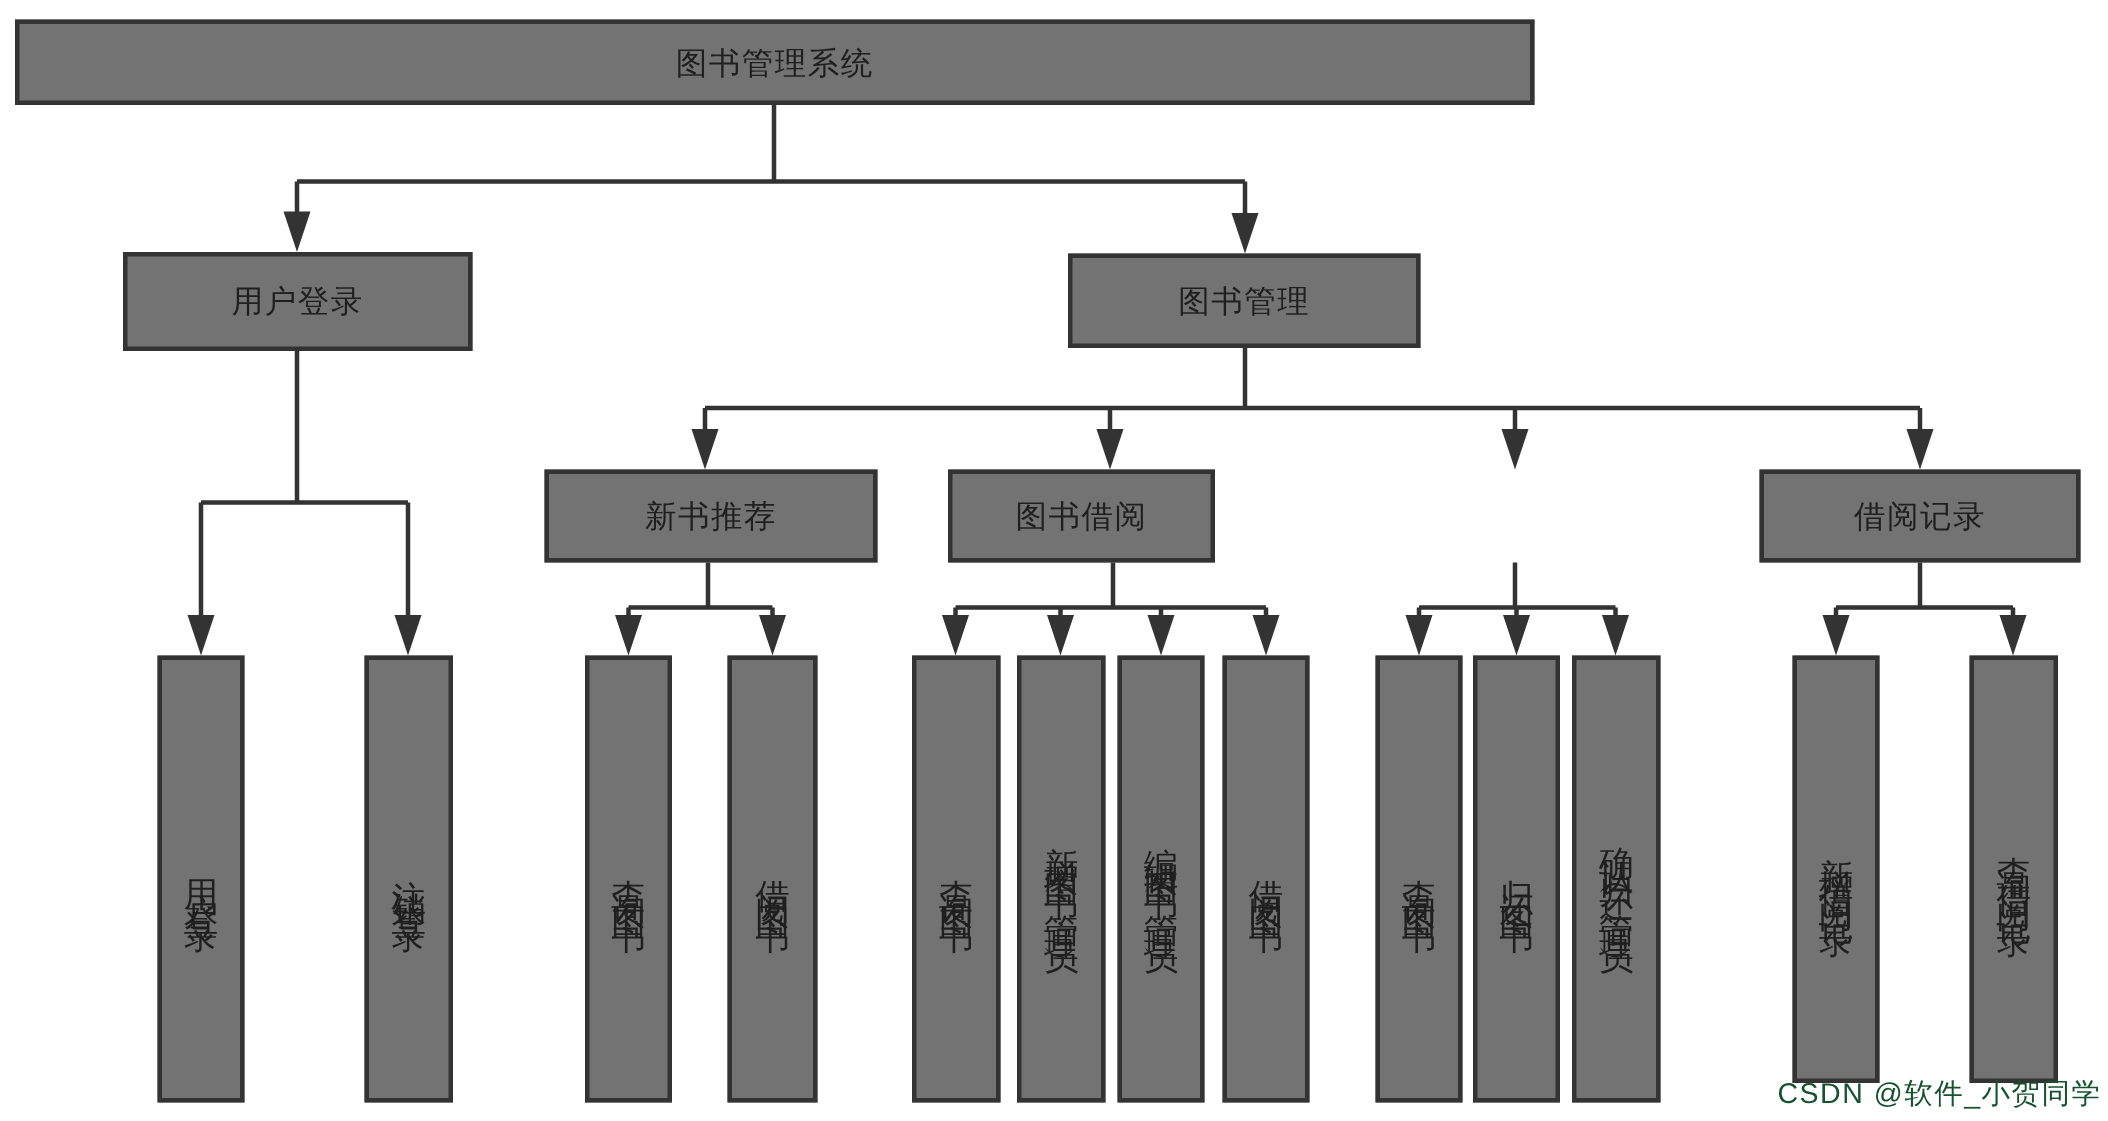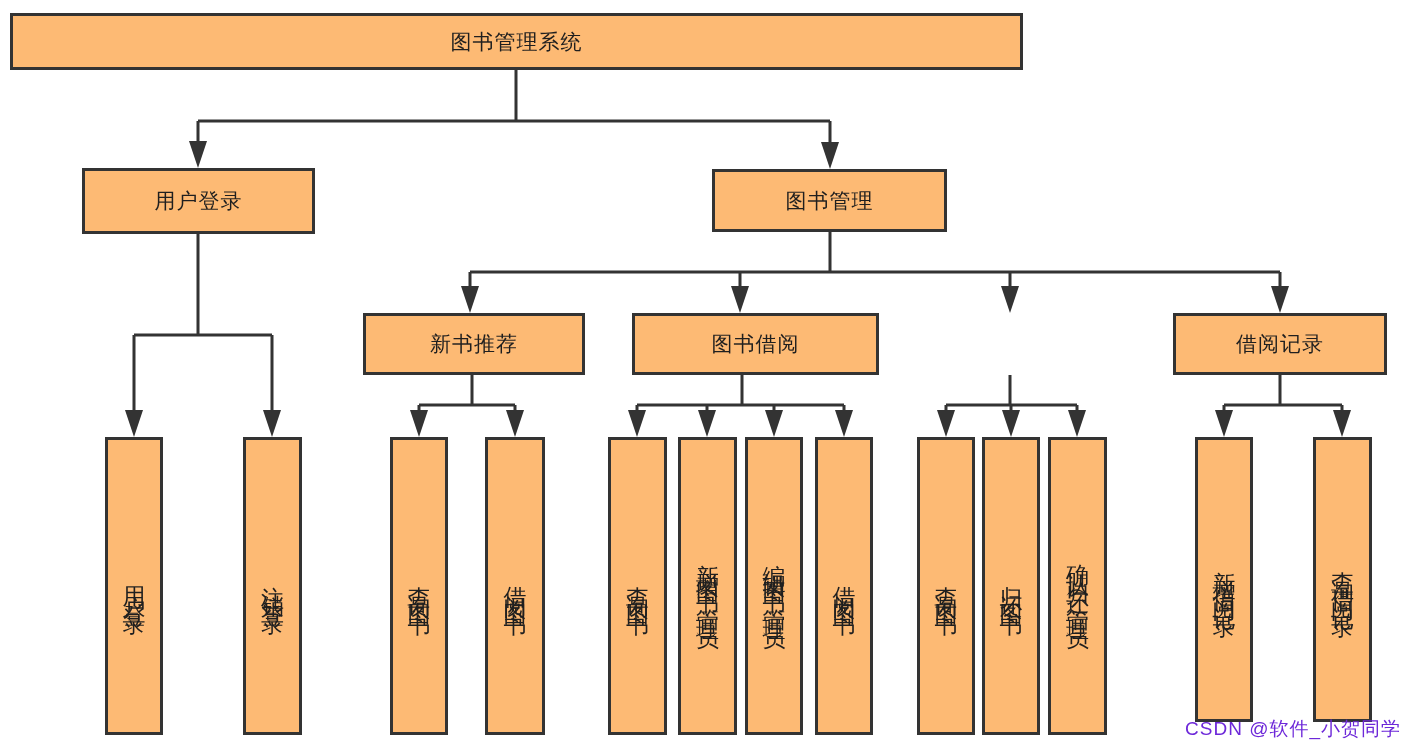--- a/index.html
+++ b/index.html
@@ -20,21 +20,21 @@
     left: 0;
     top: 0;
     width: 1405px;
     height: 747px;
     z-index: 1;
   }
   .node {
     position: absolute;
     box-sizing: border-box;
     border: 3px solid #333333;
-    background: #fdba74;
+    background: #737373;
     color: #1f1f1f;
     display: flex;
     align-items: center;
     justify-content: center;
     z-index: 2;
   }
   .hbox {
     font-size: 21px;
     letter-spacing: 1px;
     white-space: nowrap;
@@ -45,21 +45,21 @@
     font-size: 23px;
     letter-spacing: 9px;
     line-height: 1;
     white-space: nowrap;
   }
   .watermark {
     position: absolute;
     right: 4px;
     bottom: 5px;
     font-size: 19px;
-    color: #6d28d9;
+    color: #14532d;
     letter-spacing: 1px;
     z-index: 3;
     white-space: nowrap;
   }
 </style>
 </head>
 <body>
 
 <div class="stage">
 
@@ -103,21 +103,21 @@
   <div class="node hbox" style="left:82px; top:168px; width:233px; height:66px;">
     <span>用户登录</span>
   </div>
   <div class="node hbox" style="left:363px; top:313px; width:222px; height:62px;">
     <span>新书推荐</span>
   </div>
 
   <div class="node hbox" style="left:712px; top:169px; width:235px; height:63px;">
     <span>图书管理</span>
   </div>
-  <div class="node hbox" style="left:632px; top:313px; width:247px; height:62px;">
+  <div class="node hbox" style="left:632px; top:313px; width:178px; height:62px;">
     <span>图书借阅</span>
   </div>
   <div class="node hbox" style="left:1173px; top:313px; width:214px; height:62px;">
     <span>借阅记录</span>
   </div>
 
   <div class="node vbox" style="left:105px; top:437px; width:58px; height:298px;">
     <span>用户登录</span>
   </div>
   <div class="node vbox" style="left:243px; top:437px; width:59px; height:298px;">

